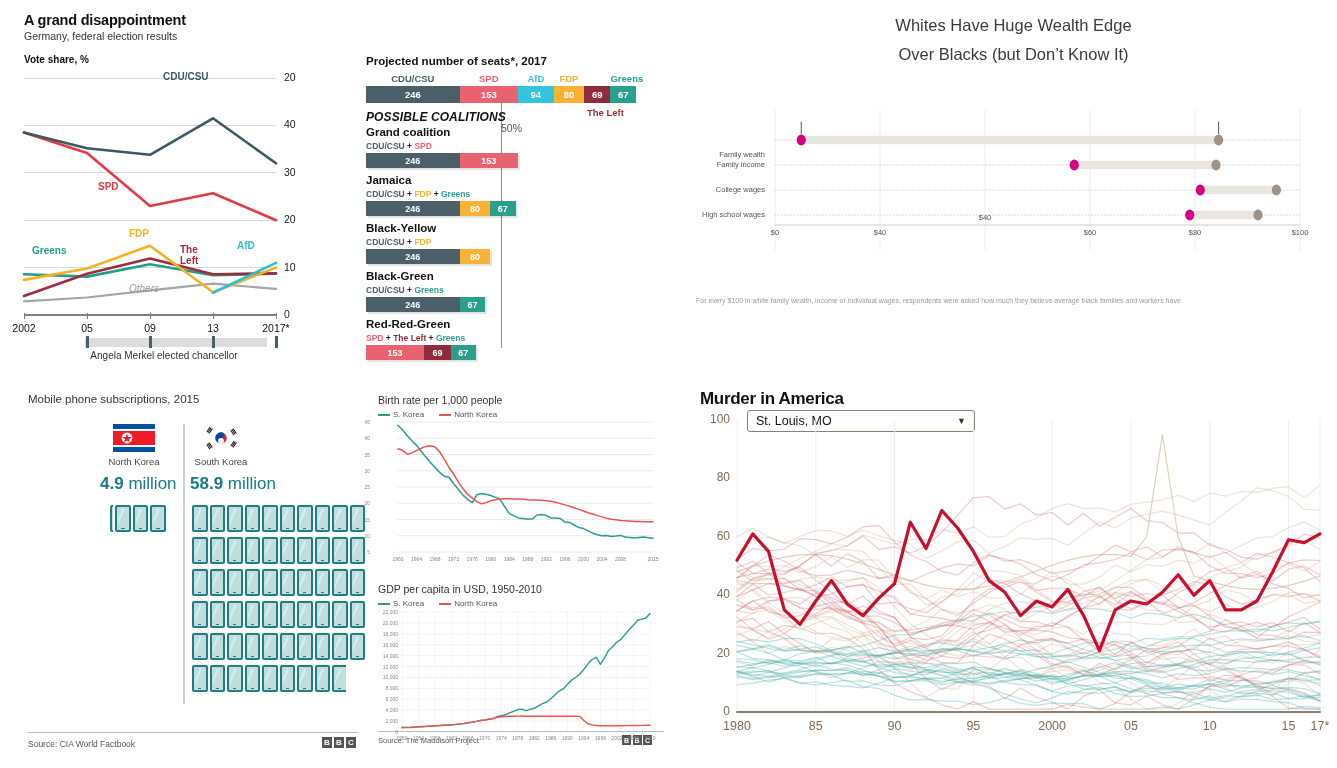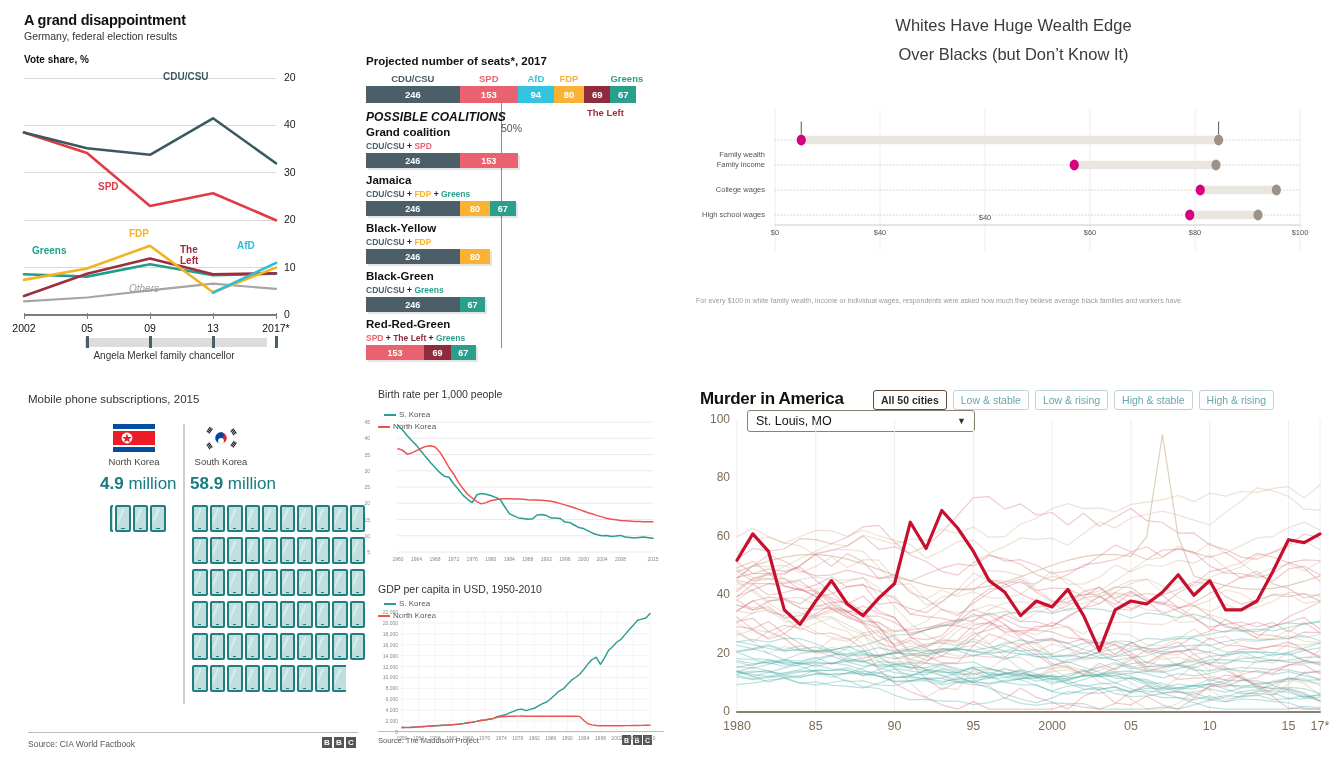--- a/index.html
+++ b/index.html
@@ -45,21 +45,21 @@
   #q3 .bignum b { font-weight:bold; }
   #q3 .srcrule { position:absolute; left:28px; top:352px; width:330px; height:1px; background:#bbb; }
   #q3 .src { position:absolute; left:28px; top:359px; font-size:8.5px; color:#555; }
   #q3 .bbc { position:absolute; top:357px; display:flex; gap:2px; }
   #q3 .bbc span { background:#555; color:#fff; font-size:8px; font-weight:bold; width:10px; height:11px;
                   display:flex; align-items:center; justify-content:center; }
 
   
   #q4 { left:372px; top:380px; width:318px; height:388px; }
   #q4 .t { position:absolute; font-size:10.5px; color:#333; }
-  #q4 .lg { position:absolute; font-size:8px; color:#555; display:flex; gap:3px; align-items:center;flex-direction:column; }
+  #q4 .lg { position:absolute; font-size:8px; color:#555; display:flex; gap:15px; align-items:center; }
   #q4 .lg i { display:inline-block; width:12px; height:2px; margin-right:3px; vertical-align:middle; }
   #q4 .src { position:absolute; left:6px; top:742px; font-size:7.5px; color:#555; }
   #q4 .bbc2 { position:absolute; left:250px; top:740px; display:flex; gap:1.5px; }
   #q4 .bbc2 span { background:#555; color:#fff; font-size:7px; font-weight:bold; width:9px; height:10px;
                    display:flex; align-items:center; justify-content:center; }
   #q4 .ytk { position:absolute; font-size:5px; color:#888; text-align:right; }
   #q4 .xtk { position:absolute; font-size:5px; color:#888; text-align:center; }
 
   
   #q5 { left:690px; top:380px; width:647px; height:388px; }
@@ -113,21 +113,21 @@
       </svg>
       <div style="position: absolute; left: 139px; top: -6px; font-size: 10px; font-weight: bold; line-height: 1.05; color: rgb(60, 88, 97);">CDU/CSU</div>
       <div style="position: absolute; left: 74px; top: 104px; font-size: 10px; font-weight: bold; line-height: 1.05; color: rgb(224, 59, 68);">SPD</div>
       <div style="position: absolute; left: 105px; top: 151px; font-size: 10px; font-weight: bold; line-height: 1.05; color: rgb(244, 178, 35);">FDP</div>
       <div style="position: absolute; left: 8px; top: 168px; font-size: 10px; font-weight: bold; line-height: 1.05; color: rgb(31, 158, 140);">Greens</div>
       <div style="position: absolute; left: 156px; top: 167px; font-size: 10px; font-weight: bold; line-height: 1.05; color: rgb(158, 44, 60);">The<br>Left</div>
       <div style="position: absolute; left: 213px; top: 163px; font-size: 10px; font-weight: bold; line-height: 1.05; color: rgb(43, 191, 214);">AfD</div>
       <div style="position: absolute; left: 105px; top: 206px; font-size: 10px; line-height: 1.05; color: rgb(154, 154, 154); font-style: italic; font-weight: normal;">Others</div>
     </div>
   <div class="merkbar"></div>
-  <div class="merklbl">Angela Merkel family chancellor</div>
+  <div class="merklbl">Angela Merkel elected chancellor</div>
 <div style="position: absolute; left: 23.5px; top: 313px; width: 1.2px; height: 6px; background: rgb(125, 125, 125);"></div>
     <div style="position: absolute; left: -2px; top: 322px; width: 52px; text-align: center; font-size: 10.5px; color: rgb(17, 17, 17);">2002</div>
     <div style="position: absolute; left: 86.5px; top: 313px; width: 1.2px; height: 6px; background: rgb(125, 125, 125);"></div>
     <div style="position: absolute; left: 61px; top: 322px; width: 52px; text-align: center; font-size: 10.5px; color: rgb(17, 17, 17);">05</div>
     <div style="position: absolute; left: 149.5px; top: 313px; width: 1.2px; height: 6px; background: rgb(125, 125, 125);"></div>
     <div style="position: absolute; left: 124px; top: 322px; width: 52px; text-align: center; font-size: 10.5px; color: rgb(17, 17, 17);">09</div>
     <div style="position: absolute; left: 212.5px; top: 313px; width: 1.2px; height: 6px; background: rgb(125, 125, 125);"></div>
     <div style="position: absolute; left: 187px; top: 322px; width: 52px; text-align: center; font-size: 10.5px; color: rgb(17, 17, 17);">13</div>
     <div style="position: absolute; left: 275.5px; top: 313px; width: 1.2px; height: 6px; background: rgb(125, 125, 125);"></div>
     <div style="position: absolute; left: 250px; top: 322px; width: 52px; text-align: center; font-size: 10.5px; color: rgb(17, 17, 17);">2017*</div>
@@ -644,21 +644,21 @@
   <div class="srcrule"></div>
   <div class="src">Source: CIA World Factbook</div>
   <div class="bbc" style="left:322px;">
       <span>B</span>
       <span>B</span>
       <span>C</span>
     </div>
 </div>
 
 <div class="panel" id="q4">
-  <div class="t" style="left:6px; top:8px;">Birth rate per 1,000 people</div>
+  <div class="t" style="left:6px; top:14px;">Birth rate per 1,000 people</div>
   <div class="lg" style="left:6px; top:30px;">
     <span><i style="background:#2a9d8f"></i><span>S. Korea</span></span>
     <span><i style="background:#ef5350"></i><span>North Korea</span></span>
   </div>
   <div id="birthplot" style="position:absolute; left:26px; top:42px;"><svg width="255" height="146" viewBox="0 0 255 146" style="overflow: visible;">
         <path d="M0 130 L255 130" stroke="#e4e4e4" stroke-width="0.8" fill="none" stroke-linejoin="round" stroke-linecap="round"></path>
         <path d="M0 113.75 L255 113.75" stroke="#e4e4e4" stroke-width="0.8" fill="none" stroke-linejoin="round" stroke-linecap="round"></path>
         <path d="M0 97.5 L255 97.5" stroke="#e4e4e4" stroke-width="0.8" fill="none" stroke-linejoin="round" stroke-linecap="round"></path>
         <path d="M0 81.25 L255 81.25" stroke="#e4e4e4" stroke-width="0.8" fill="none" stroke-linejoin="round" stroke-linecap="round"></path>
         <path d="M0 65 L255 65" stroke="#e4e4e4" stroke-width="0.8" fill="none" stroke-linejoin="round" stroke-linecap="round"></path>
@@ -763,27 +763,20 @@
     <div class="xtk" style="left: 183.333px; top: 355px; width: 24px;">1990</div>
     <div class="xtk" style="left: 199.867px; top: 355px; width: 24px;">1994</div>
     <div class="xtk" style="left: 216.4px; top: 355px; width: 24px;">1998</div>
     <div class="xtk" style="left: 232.933px; top: 355px; width: 24px;">2002</div>
     <div class="xtk" style="left: 249.467px; top: 355px; width: 24px;">2006</div>
     <div class="xtk" style="left: 266px; top: 355px; width: 24px;">2010</div>
   </div>
 
 <div class="panel" id="q5">
   <div class="t">Murder in America</div>
-  <div class="btns" id="q5btns">
-      <div class="btn on">All 50 cities</div>
-      <div class="btn">Low &amp; stable</div>
-      <div class="btn">Low &amp; rising</div>
-      <div class="btn">High &amp; stable</div>
-      <div class="btn">High &amp; rising</div>
-    </div>
   <div class="sel">
     <span>St. Louis, MO</span>
     <span class="car">▼</span>
   </div>
   <div id="q5plot" style="position:absolute; left:47px; top:40px;"><svg width="583" height="296" viewBox="0 0 583 296" style="overflow: visible;">
         <path d="M0 0 L0 292" stroke="#eeeeee" stroke-width="1" fill="none" stroke-linejoin="round" stroke-linecap="round"></path>
         <path d="M78.78378378378379 0 L78.78378378378379 292" stroke="#eeeeee" stroke-width="1" fill="none" stroke-linejoin="round" stroke-linecap="round"></path>
         <path d="M157.56756756756758 0 L157.56756756756758 292" stroke="#eeeeee" stroke-width="1" fill="none" stroke-linejoin="round" stroke-linecap="round"></path>
         <path d="M236.35135135135135 0 L236.35135135135135 292" stroke="#eeeeee" stroke-width="1" fill="none" stroke-linejoin="round" stroke-linecap="round"></path>
         <path d="M315.13513513513516 0 L315.13513513513516 292" stroke="#eeeeee" stroke-width="1" fill="none" stroke-linejoin="round" stroke-linecap="round"></path>

